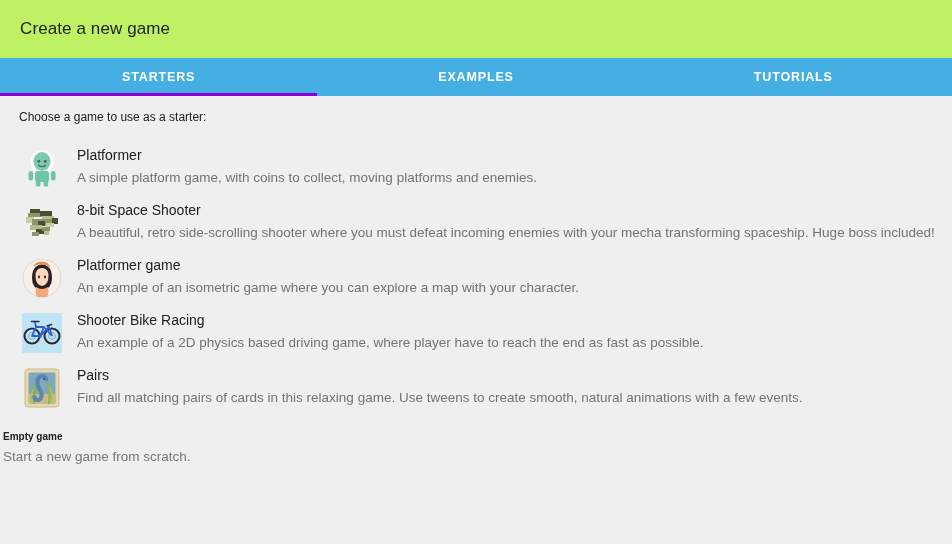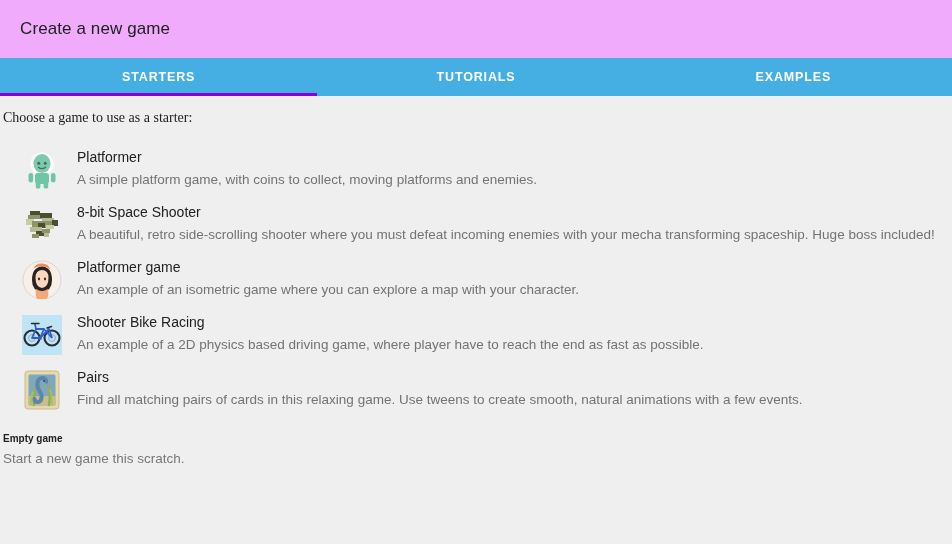--- a/index.html
+++ b/index.html
@@ -19,21 +19,21 @@
   .app {
     width: 952px;
     height: 544px;
     position: relative;
     background: #efefef;
   }
 
   
   .header {
     height: 58px;
-    background: #f0abfc;
+    background: #bef264;
     display: flex;
     align-items: center;
     padding-left: 20px;
   }
   .header-title {
     font-size: 17px;
     color: #212121;
     letter-spacing: 0.1px;
   }
 
@@ -63,24 +63,23 @@
     width: 33.3333%;
     height: 3px;
     background: #8b00d4;
   }
 
   
   .content {
     padding: 0;
   }
   .choose-label {
-    font-size: 14px;
-    color: #212121;
-    padding: 14px 0 0 3px;
-    font-family: Liberation Serif, serif;
+    font-size: 12px;
+    color: #212121;
+    padding: 14px 0 0 19px;
   }
 
   .list {
     margin-top: 22px;
   }
 
   .list-item {
     display: flex;
     align-items: flex-start;
     padding: 0 14px 0 22px;
@@ -138,24 +137,24 @@
 
   <div class="header">
     <div class="header-title">Create a new game</div>
   </div>
 
   <div class="tabbar">
     <div class="tab">
       <span>STARTERS</span>
     </div>
     <div class="tab">
+      <span>EXAMPLES</span>
+    </div>
+    <div class="tab">
       <span>TUTORIALS</span>
-    </div>
-    <div class="tab">
-      <span>EXAMPLES</span>
     </div>
     <div class="tab-indicator"></div>
   </div>
 
   <div class="content">
 
     <div class="choose-label">Choose a game to use as a starter:</div>
 
     <div class="list">
 
@@ -265,17 +264,17 @@
         <div class="item-text">
           <div class="item-title">Pairs</div>
           <div class="item-desc">Find all matching pairs of cards in this relaxing game. Use tweens to create smooth, natural animations with a few events.</div>
         </div>
       </div>
 
     </div>
 
     <div class="empty-block">
       <div class="empty-title">Empty game</div>
-      <div class="empty-desc">Start a new game this scratch.</div>
+      <div class="empty-desc">Start a new game from scratch.</div>
     </div>
 
   </div>
 </div>
 
 </body></html>

